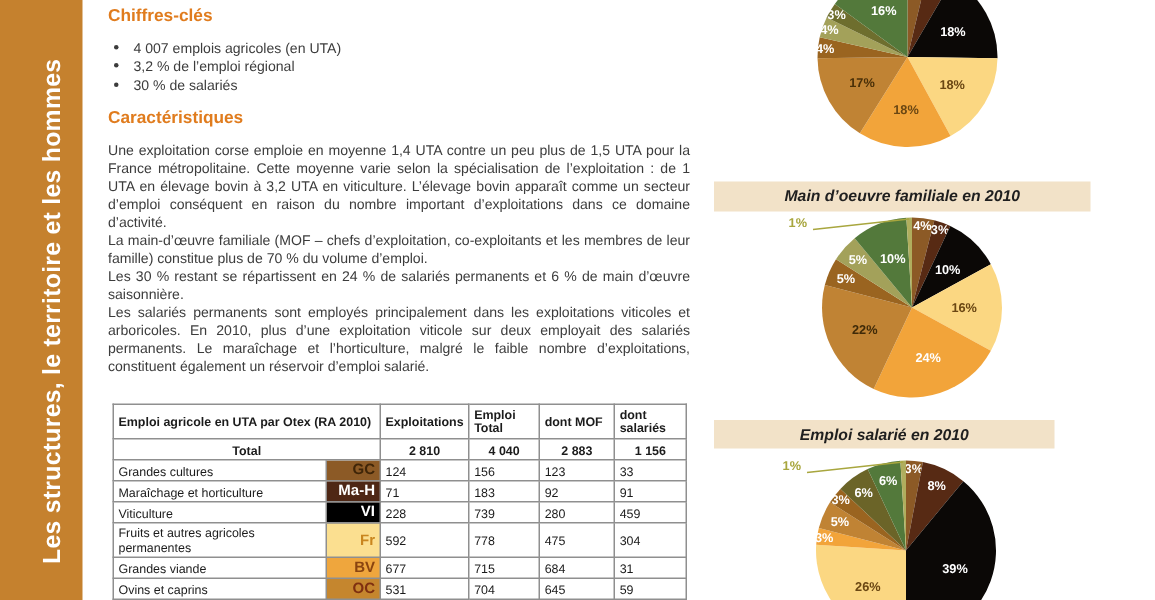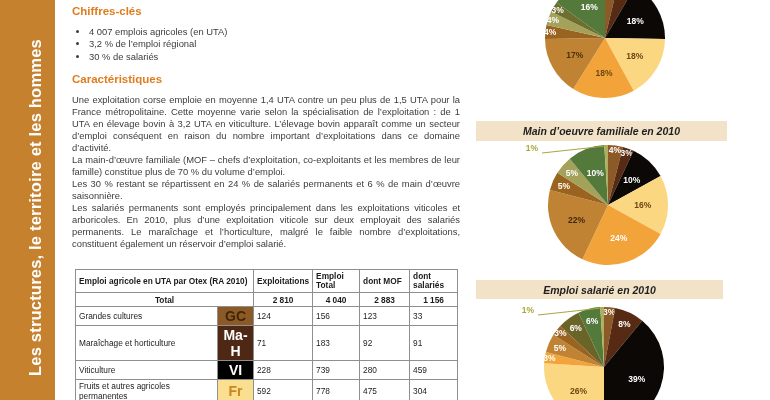--- a/index.html
+++ b/index.html
@@ -18,21 +18,21 @@
   p.body{font-size:9.4px;line-height:12px;text-align:justify;margin:0;}
   .gap-after{margin-bottom:12px;}
   
   #otex-table{position:absolute;left:75px;top:269px;border-collapse:collapse;
         font-size:8.3px;color:#1b1b1b;}
   #otex-table th,#otex-table td{border:1px solid #8F8F8F;padding:1px 3px;}
   #otex-table thead th{font-weight:bold;text-align:left;height:20px;line-height:9px;}
   #otex-table td{height:11px;}
   .row-label{text-align:left;}
   .num{text-align:left;}
-  .badge{text-align:center;font-weight:bold;font-size:14px;padding:1px 0;}
+  .badge{text-align:right;font-weight:bold;font-size:10px;padding:1px 0;}
   .total-row td{font-weight:bold;text-align:center;}
   .total-row .row-label{text-align:center;}
   
   .chart-banner{position:absolute;background:#F2E2C8;display:flex;align-items:center;
         justify-content:center;font-weight:bold;font-style:italic;font-size:10.5px;color:#1f1f1f;}
   .pie-svg{position:absolute;}
   .pie-label{font-weight:bold;font-size:8.5px;}
 </style>
 </head>
 <body>
@@ -182,21 +182,21 @@
         <path d="M95,95 L36.89,80.08 A60,60 0 0 1 44.34,62.85 Z" fill="#9A6420"></path>
         <text x="50.9" y="78.9" text-anchor="middle" fill="#FFFFFF" class="pie-label">5%</text>
         <path d="M95,95 L44.34,62.85 A60,60 0 0 1 56.75,48.77 Z" fill="#A3A15A"></path>
         <text x="59.0" y="66.3" text-anchor="middle" fill="#FFFFFF" class="pie-label">5%</text>
         <path d="M95,95 L56.75,48.77 A60,60 0 0 1 91.23,35.12 Z" fill="#53793B"></path>
         <text x="82.2" y="65.6" text-anchor="middle" fill="#FFFFFF" class="pie-label">10%</text>
         <path d="M95,95 L91.23,35.12 A60,60 0 0 1 95.00,35.00 Z" fill="#B0AE5E"></path>
         <line x1="29" y1="43" x2="93.1" y2="36.0" stroke="#A8A63E" stroke-width="1"></line>
         <text x="25" y="41" text-anchor="end" fill="#A8A63E" class="pie-label">1%</text>
       </svg>
-      <div class="chart-banner" style="left: 476px; top: 280px; width: 247px; height: 19px;">Emploi salarié en 2010</div>
+      <div class="chart-banner" style="left: 476px; top: 280px; width: 227px; height: 19px;">Emploi salarié en 2010</div>
       <svg width="190" height="190" class="pie-svg" style="left: 509px; top: 272px;">
         <path d="M95,95 L95.00,35.00 A60,60 0 0 1 106.24,36.06 Z" fill="#8C5A26"></path>
         <text x="100.2" y="43.0" text-anchor="middle" fill="#FFFFFF" class="pie-label">3%</text>
         <path d="M95,95 L106.24,36.06 A60,60 0 0 1 133.25,48.77 Z" fill="#572A14"></path>
         <text x="115.4" y="54.6" text-anchor="middle" fill="#FFFFFF" class="pie-label">8%</text>
         <path d="M95,95 L133.25,48.77 A60,60 0 0 1 95.00,155.00 Z" fill="#0B0806"></path>
         <text x="127.7" y="109.8" text-anchor="middle" fill="#FFFFFF" class="pie-label">39%</text>
         <path d="M95,95 L95.00,155.00 A60,60 0 0 1 35.12,91.23 Z" fill="#FBD782"></path>
         <text x="69.6" y="121.8" text-anchor="middle" fill="#6B4713" class="pie-label">26%</text>
         <path d="M95,95 L35.12,91.23 A60,60 0 0 1 36.89,80.08 Z" fill="#F2A43A"></path>

